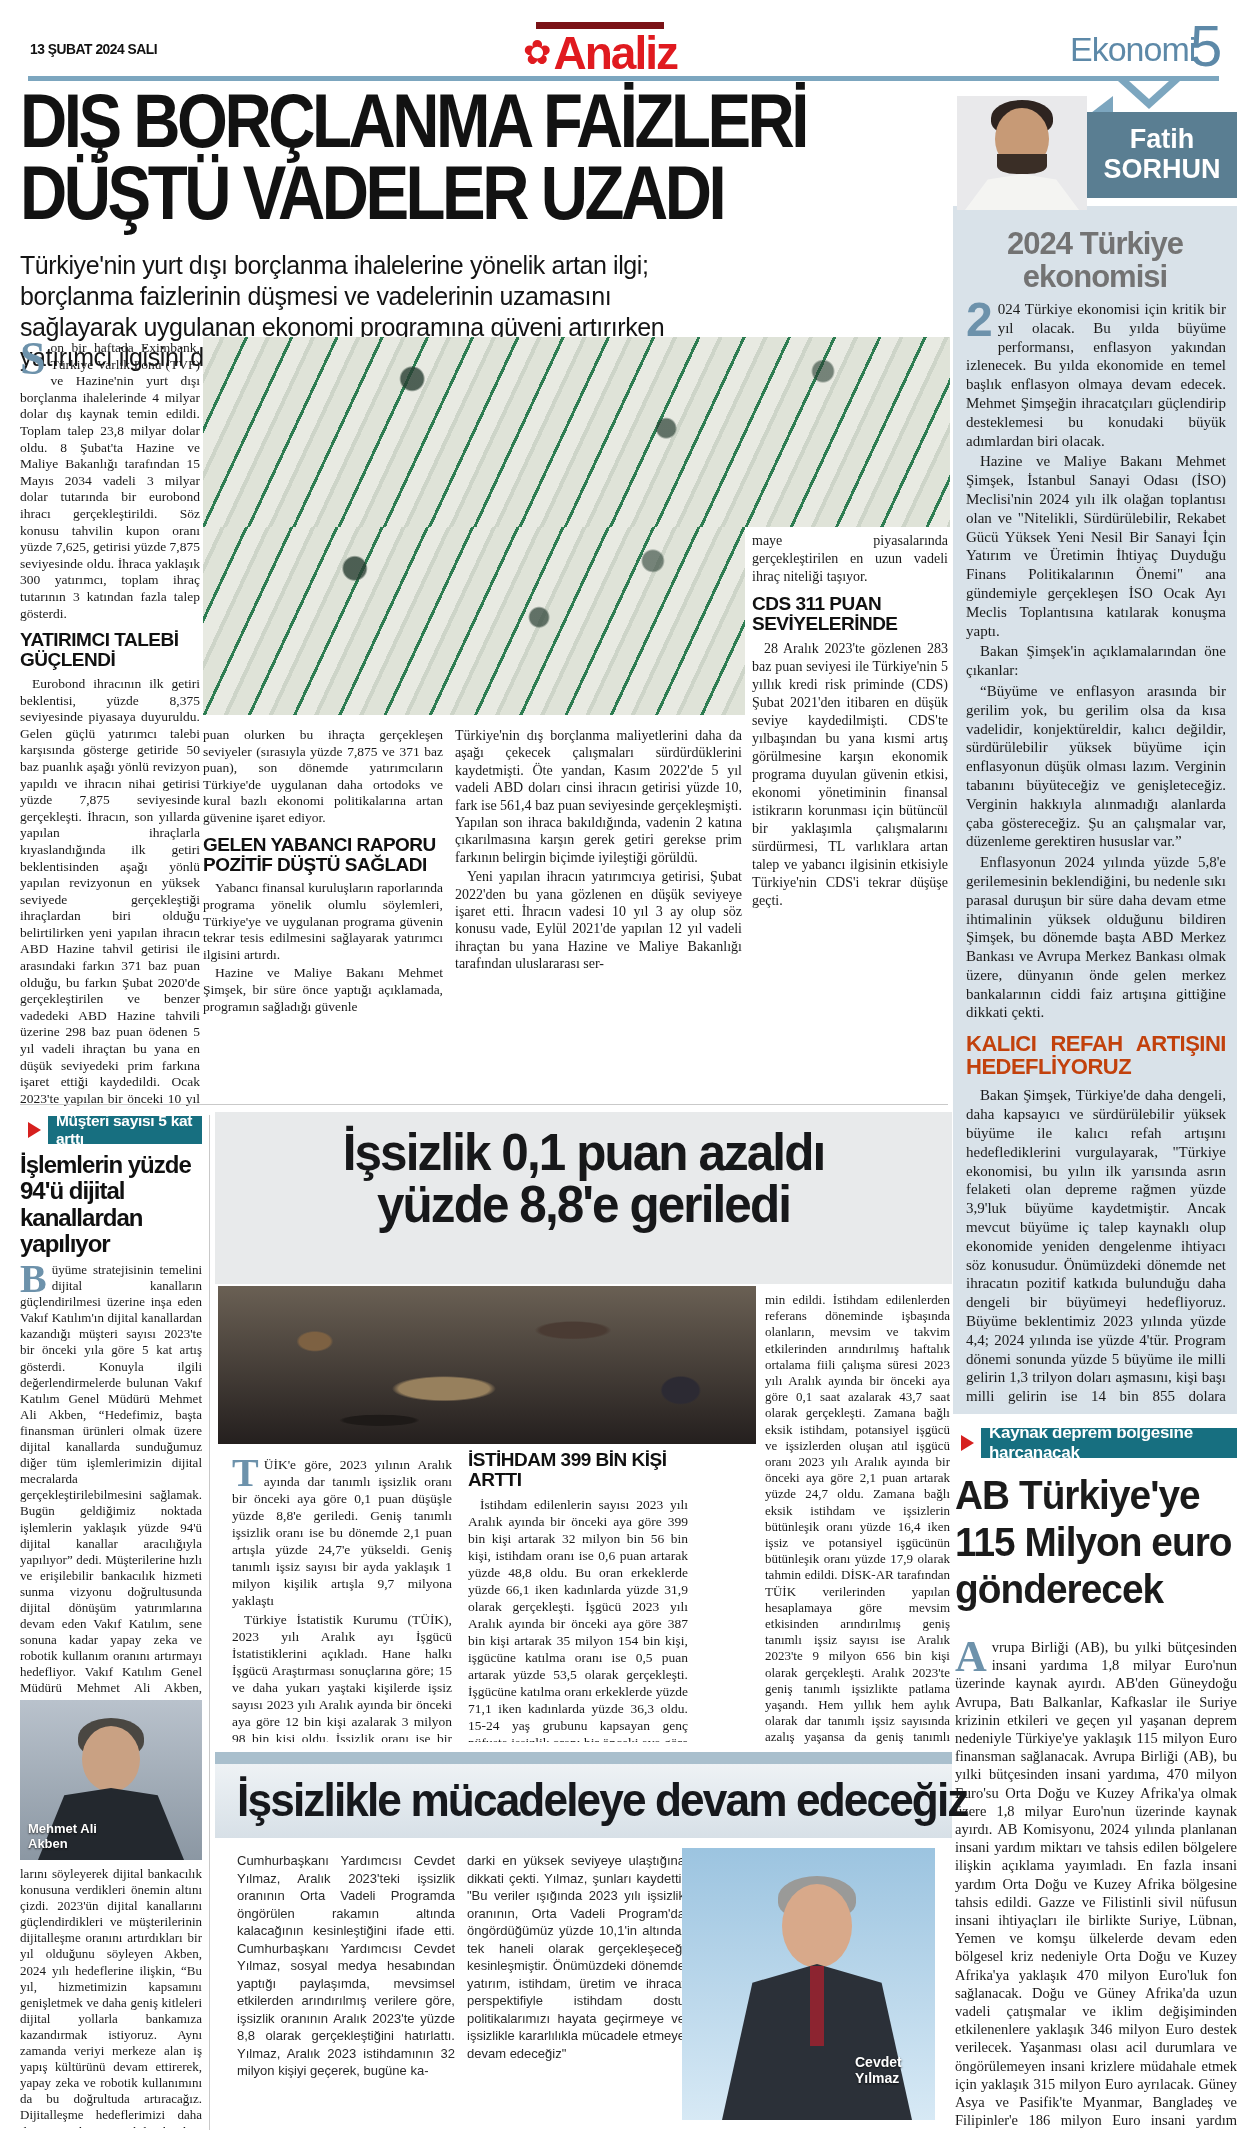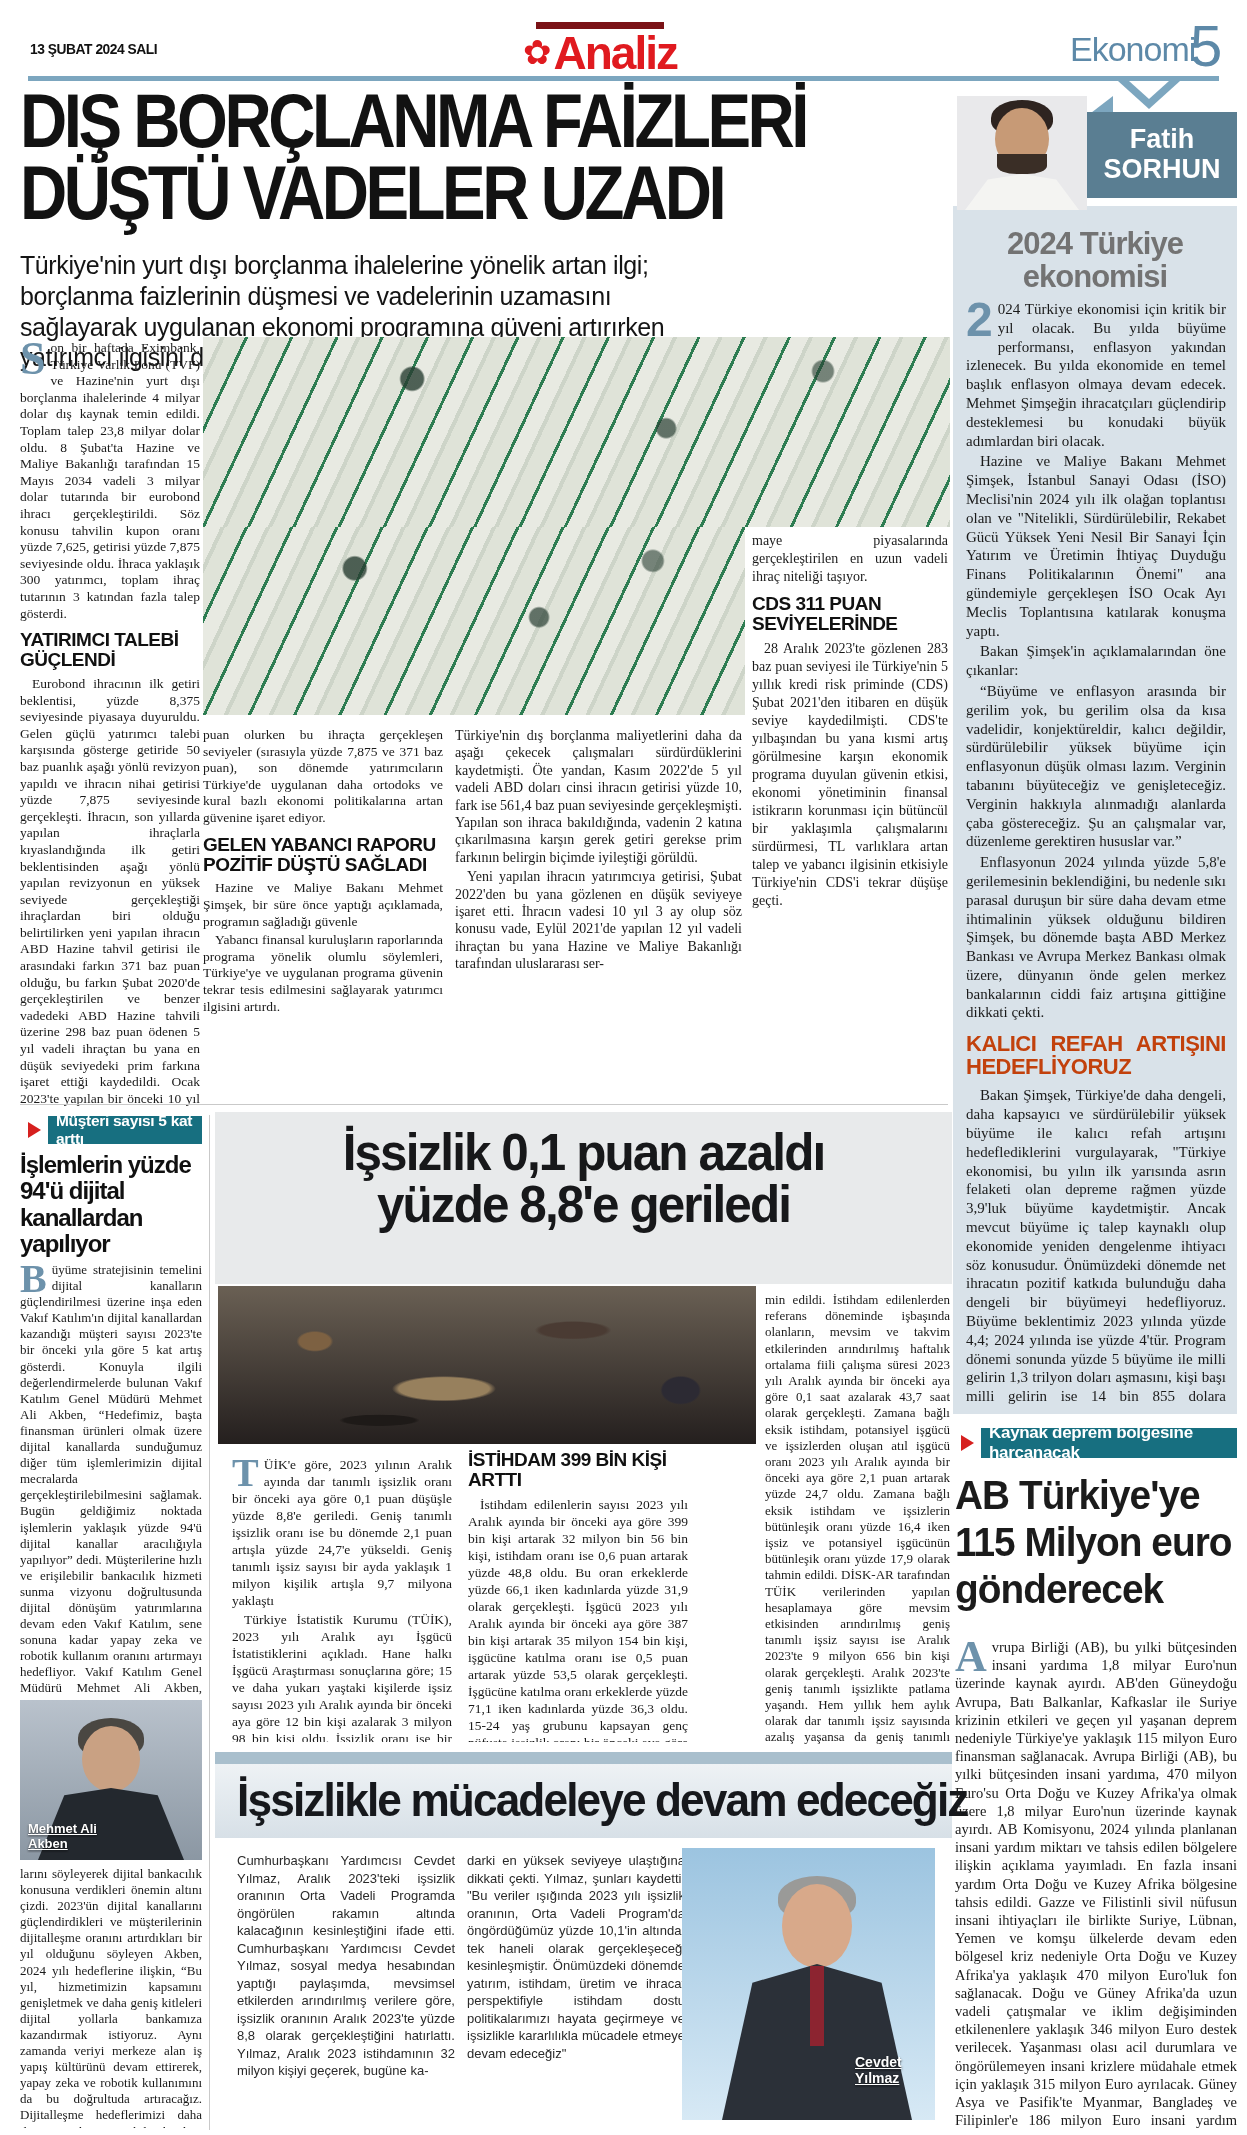--- a/index.html
+++ b/index.html
@@ -42,21 +42,21 @@
      repeating-linear-gradient(115deg,#e8eae2 0 16px,#cdd4c8 16px 20px,#dfe3d8 20px 38px,#2e7d52 38px 41px),
      repeating-linear-gradient(25deg,#e4e7de 0 30px,#c2ccc0 30px 34px,#d8ddd2 34px 60px,#b9c4b4 60px 62px),#d7dcd2;}
   .crowd{background:
      radial-gradient(closest-side at 18% 35%,#7d6142 0 16%,transparent 19%),
      radial-gradient(closest-side at 42% 65%,#97805d 0 20%,transparent 23%),
      radial-gradient(closest-side at 66% 28%,#4a3b33 0 18%,transparent 21%),
      radial-gradient(closest-side at 86% 66%,#2c2a33 0 24%,transparent 27%),
      radial-gradient(closest-side at 30% 85%,#1e1a18 0 22%,transparent 25%),
      linear-gradient(180deg,#6a6054,#241f1e);}
   .caption{position:absolute;font-family:"Liberation Sans",sans-serif;font-weight:bold;color:#fff;
-           font-size:13px;line-height:1.15;text-shadow:0 1px 2px rgba(0,0,0,.8);text-decoration:underline;}
+           font-size:13px;line-height:1.15;text-shadow:0 1px 2px rgba(0,0,0,.8);}
   
   .joblesshead{font-family:"Liberation Sans",sans-serif;font-weight:bold;font-size:52px;line-height:1.0;
                letter-spacing:-2px;color:#17181a;transform:scaleX(.95);transform-origin:center top;text-align:center;}
   .body2{font-size:13.5px;line-height:17px;text-align:justify;overflow:hidden;}
   .body2 p{margin:0 0 2px 0;}
   
   .quoteband{background:linear-gradient(180deg,#eef2f5,#d7e0e7);}
   .quotebandtop{background:#a9bfcd;}
   .quotehead{font-family:"Liberation Sans",sans-serif;font-weight:bold;font-size:47px;letter-spacing:-2px;
              color:#16181c;transform:scaleX(.94);transform-origin:center top;text-align:center;white-space:nowrap;}
@@ -115,22 +115,22 @@
 
   <div class="abs body" style="left:20px;top:340px;width:180px;height:768px;">
     <p><span class="dc">S</span><span>on bir haftada Eximbank, Türkiye Varlık Fonu (TVF) ve Hazine'nin yurt dışı borçlanma ihalelerinde 4 milyar dolar dış kaynak temin edildi. Toplam talep 23,8 milyar dolar oldu. 8 Şubat'ta Hazine ve Maliye Bakanlığı tarafından 15 Mayıs 2034 vadeli 3 milyar dolar tutarında bir eurobond ihracı gerçekleştirildi. Söz konusu tahvilin kupon oranı yüzde 7,625, getirisi yüzde 7,875 seviyesinde oldu. İhraca yaklaşık 300 yatırımcı, toplam ihraç tutarının 3 katından fazla talep gösterdi.</span></p>
     <div class="sub">YATIRIMCI TALEBİ GÜÇLENDİ</div>
     <p class="ind">Eurobond ihracının ilk getiri beklentisi, yüzde 8,375 seviyesinde piyasaya duyuruldu. Gelen güçlü yatırımcı talebi karşısında gösterge getiride 50 baz puanlık aşağı yönlü revizyon yapıldı ve ihracın nihai getirisi yüzde 7,875 seviyesinde gerçekleşti. İhracın, son yıllarda yapılan ihraçlarla kıyaslandığında ilk getiri beklentisinden aşağı yönlü yapılan revizyonun en yüksek seviyede gerçekleştiği ihraçlardan biri olduğu belirtilirken yeni yapılan ihracın ABD Hazine tahvil getirisi ile arasındaki farkın 371 baz puan olduğu, bu farkın Şubat 2020'de gerçekleştirilen ve benzer vadedeki ABD Hazine tahvili üzerine 298 baz puan ödenen 5 yıl vadeli ihraçtan bu yana en düşük seviyedeki prim farkına işaret ettiği kaydedildi. Ocak 2023'te yapılan bir önceki 10 yıl vadeli ABD doları cinsi ihraçtaki getiri yüzde 9,750, prim farkı ise 619 baz</p>
   </div>
 
   <div class="abs body" style="left:203px;top:727px;width:240px;height:385px;">
     <p>puan olurken bu ihraçta gerçekleşen seviyeler (sırasıyla yüzde 7,875 ve 371 baz puan), son dönemde yatırımcıların Türkiye'de uygulanan daha ortodoks ve kural bazlı ekonomi politikalarına artan güvenine işaret ediyor.</p>
     <div class="sub">GELEN YABANCI RAPORU POZİTİF DÜŞTÜ SAĞLADI</div>
+    <p class="ind">Yabancı finansal kuruluşların raporlarında programa yönelik olumlu söylemleri, Türkiye'ye ve uygulanan programa güvenin tekrar tesis edilmesini sağlayarak yatırımcı ilgisini artırdı.</p>
     <p class="ind">Hazine ve Maliye Bakanı Mehmet Şimşek, bir süre önce yaptığı açıklamada, programın sağladığı güvenle</p>
-    <p class="ind">Yabancı finansal kuruluşların raporlarında programa yönelik olumlu söylemleri, Türkiye'ye ve uygulanan programa güvenin tekrar tesis edilmesini sağlayarak yatırımcı ilgisini artırdı.</p>
   </div>
 
   <div class="abs body" style="left:455px;top:727px;width:287px;height:385px;font-size:14px;line-height:17.4px;">
     <p>Türkiye'nin dış borçlanma maliyetlerini daha da aşağı çekecek çalışmaları sürdürdüklerini kaydetmişti. Öte yandan, Kasım 2022'de 5 yıl vadeli ABD doları cinsi ihracın getirisi yüzde 10, fark ise 561,4 baz puan seviyesinde gerçekleşmişti. Yapılan son ihraca bakıldığında, vadenin 2 katına çıkarılmasına karşın gerek getiri gerekse prim farkının belirgin biçimde iyileştiği görüldü.</p>
     <p class="ind">Yeni yapılan ihracın yatırımcıya getirisi, Şubat 2022'den bu yana gözlenen en düşük seviyeye işaret etti. İhracın vadesi 10 yıl 3 ay olup söz konusu vade, Eylül 2021'de yapılan 12 yıl vadeli ihraçtan bu yana Hazine ve Maliye Bakanlığı tarafından uluslararası ser-</p>
   </div>
 
   <div class="abs body" style="left:752px;top:532px;width:196px;height:578px;font-size:14px;line-height:18px;">
     <p>maye piyasalarında gerçekleştirilen en uzun vadeli ihraç niteliği taşıyor.</p>
     <div class="sub">CDS 311 PUAN SEVİYELERİNDE</div>

